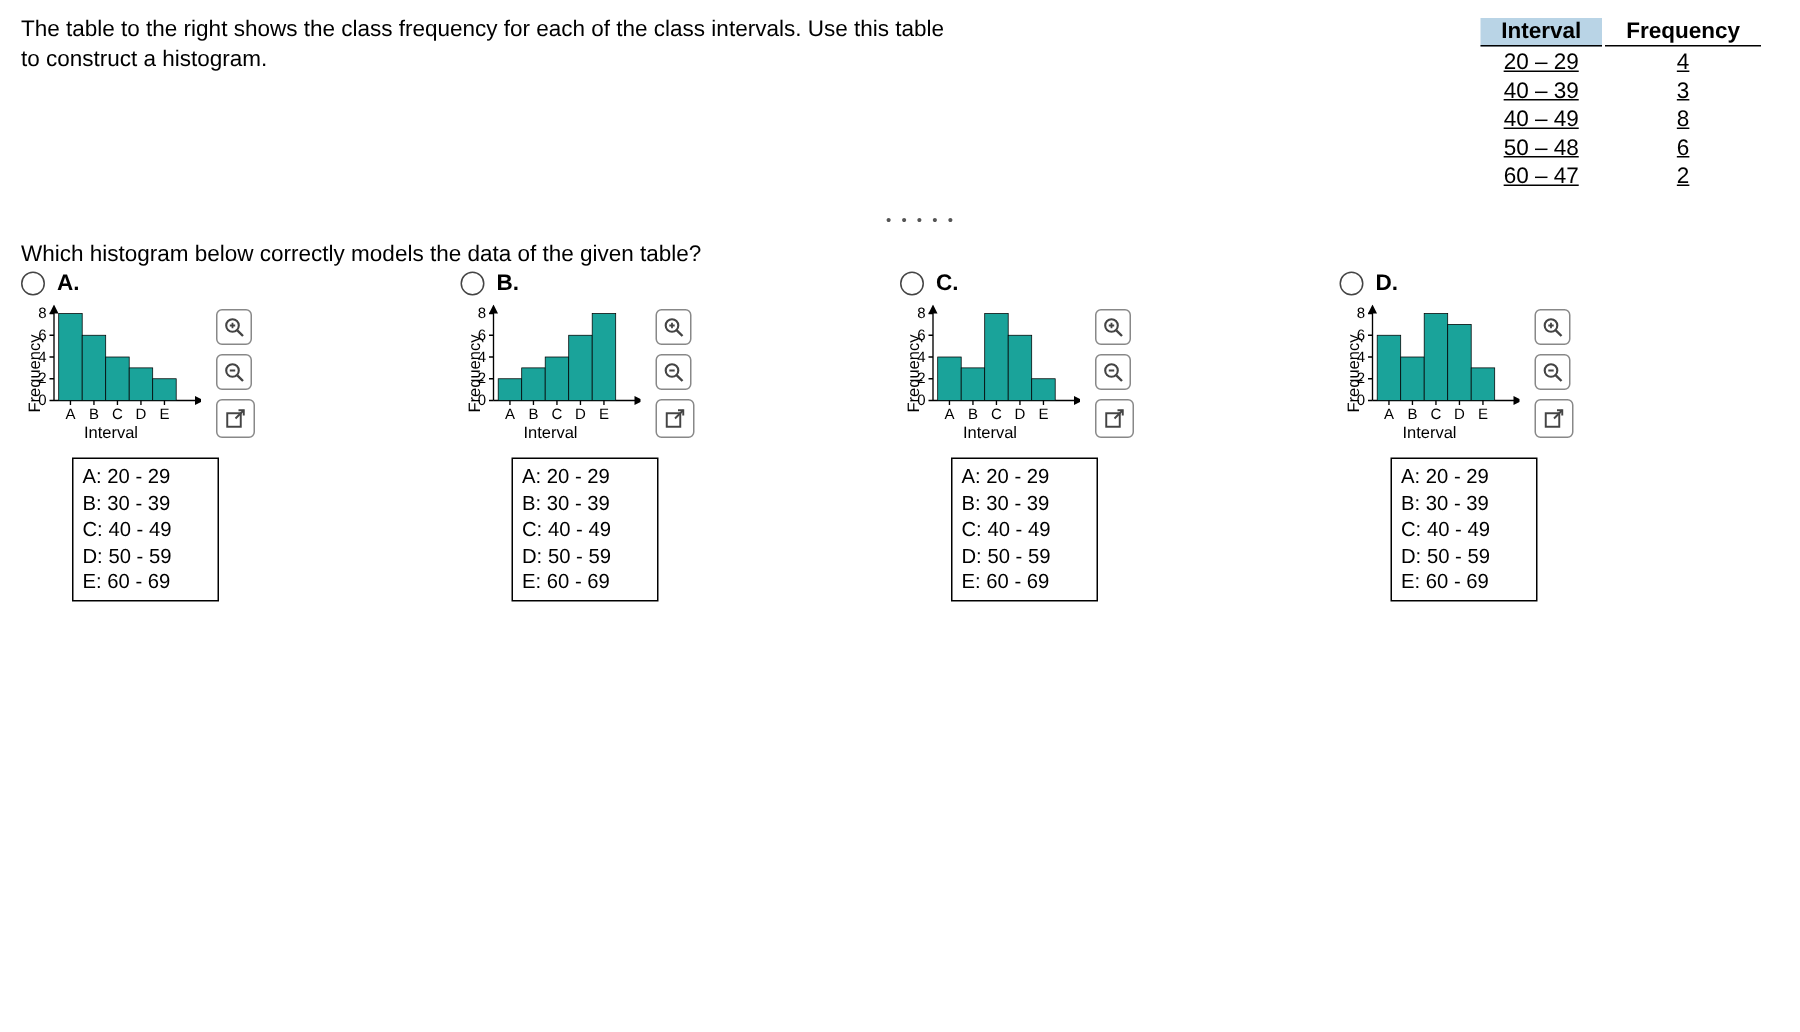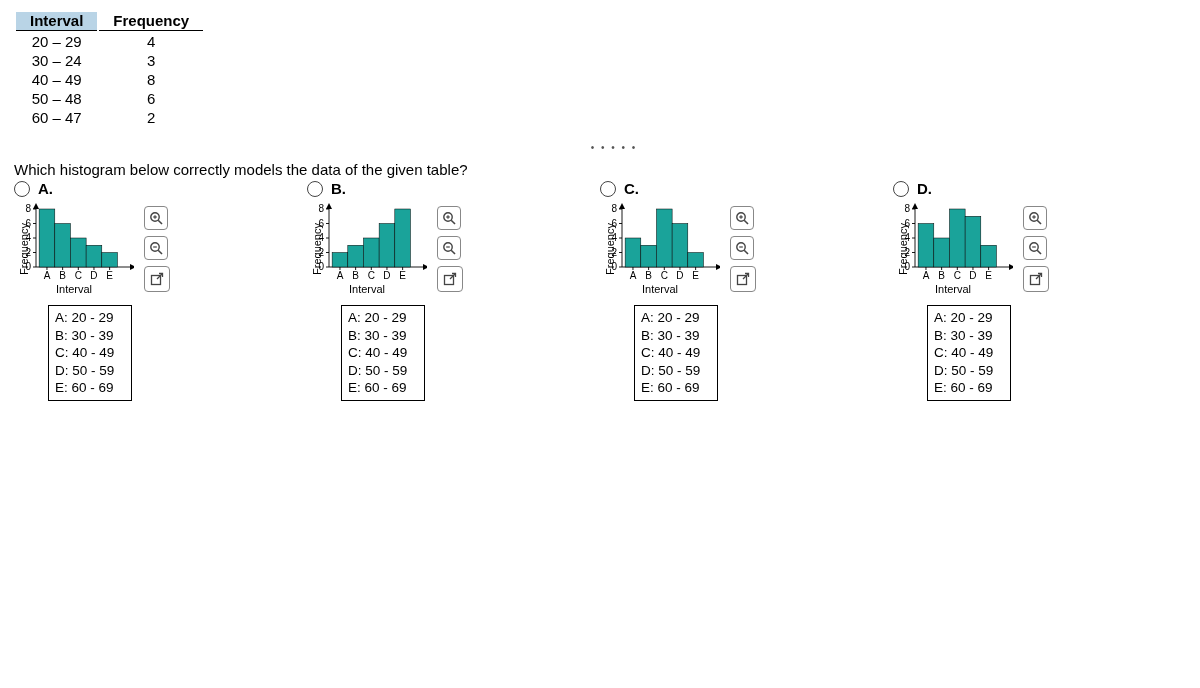--- a/index.html
+++ b/index.html
@@ -11,21 +11,21 @@
     color: #000;
     width: 1200px;
     height: 688px;
     background: #fff;
   }
   .top-row { display: flex; justify-content: space-between; align-items: flex-start; }
   .prompt { max-width: 760px; line-height: 1.35; }
   .freq-table { font-size: 15px; margin-right: 10px; }
   .freq-table th { font-weight: bold; padding: 0 14px 1px 14px; text-align: center; border-bottom: 1.2px solid #000; }
   .freq-table th.hl { background: #b9d4e6; }
-  .freq-table td { padding: 0 14px; text-align: center; }
+  .freq-table td { padding: 0 14px; text-align: center; text-decoration: underline; }
   .dots-sep { text-align: center; color: #555; letter-spacing: 2px; margin: 14px 0 8px 0; width: 1200px; font-size: 10px; }
   .question { margin: 4px 0 2px 0; }
   .answers { display: flex; gap: 0; flex-wrap: nowrap; }
   .answer { width: 300px; position: relative; }
   .opt-head { display: flex; align-items: center; gap: 8px; font-weight: bold; margin-bottom: 6px; }
   .radio {
     width: 16px; height: 16px; border: 1.4px solid #444; border-radius: 50%; display: inline-block; background: #fff;
   }
   .chart-area { display: flex; align-items: center; gap: 6px; }
   .histo-wrap { position: relative; width: 120px; }
@@ -36,45 +36,49 @@
   svg.histo { display: block; }
   .xlabel { text-align: center; font-size: 11px; margin-top: 0; }
   .toolbtns { display: flex; flex-direction: column; gap: 6px; margin-left: 4px;}
   .iconbtn {
     width: 24px; height: 24px; border: 1.2px solid #888; border-radius: 4px; background: #fff;
     display: flex; align-items: center; justify-content: center; font-size: 13px; color: #444;
     cursor: pointer;
   }
   .iconbtn.pop { width: 26px; height: 26px; }
   .legend-box {
-    border: 1px solid #000; padding: 3px 6px; font-size: 13.5px; width: 84px; margin-top: 10px; margin-left: 34px;
+    border: 1px solid #000; padding: 3px 6px; font-size: 13.5px; width: 98px; margin-top: 10px; margin-left: 34px;
     line-height: 1.3;
   }
   .bars text, .axis text { font-size: 10px; font-family: Arial; }
   .bar { fill: #1aa39a; stroke: #000; stroke-width: 0.5; }
   .axis-line { stroke: #000; stroke-width: 0.9; }
 </style>
 </head>
 <body>
 
 <div class="top-row">
+  <div class="prompt">
+    <span>The table to the right shows the class frequency for each of the class intervals. Use this table</span><br>
+    <span>to construct a histogram.</span>
+  </div>
   <table class="freq-table">
     <thead>
       <tr>
         <th class="hl">Interval</th>
         <th>Frequency</th>
       </tr>
     </thead>
     <tbody>
       <tr>
           <td>20 – 29</td>
           <td>4</td>
         </tr>
       <tr>
-          <td>30 – 24</td>
+          <td>40 – 39</td>
           <td>3</td>
         </tr>
       <tr>
           <td>40 – 49</td>
           <td>8</td>
         </tr>
       <tr>
           <td>50 – 48</td>
           <td>6</td>
         </tr>

